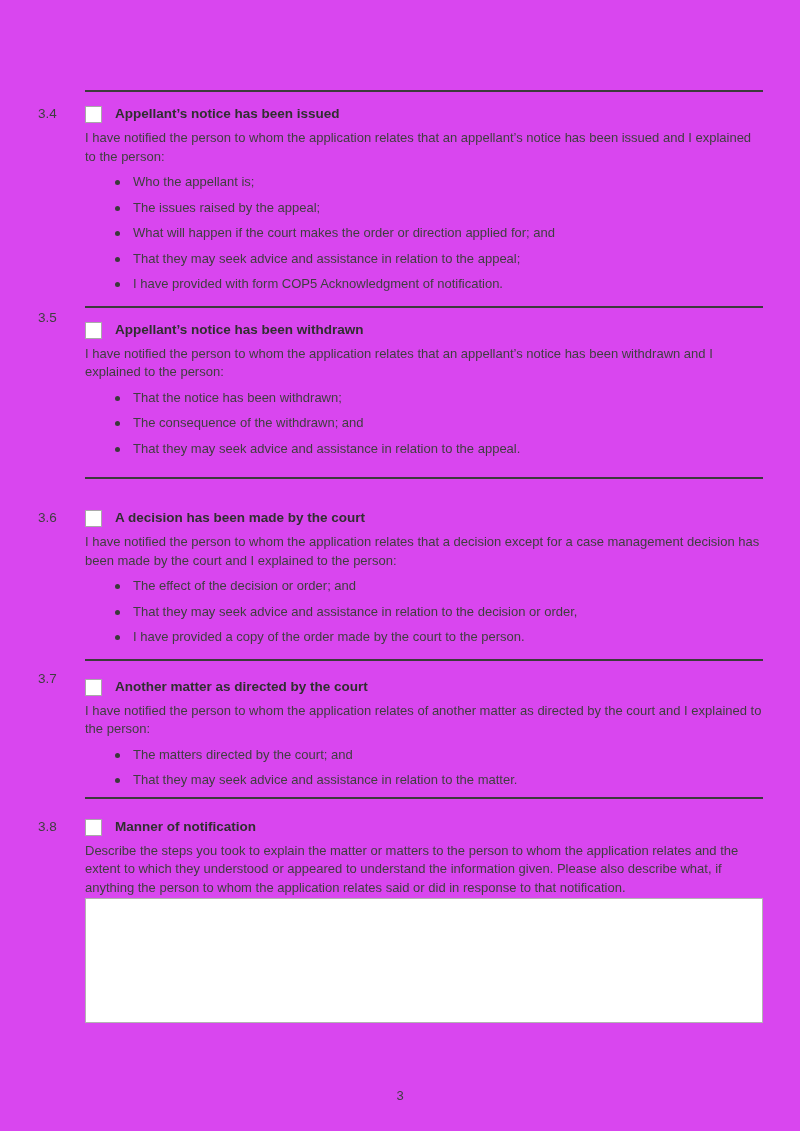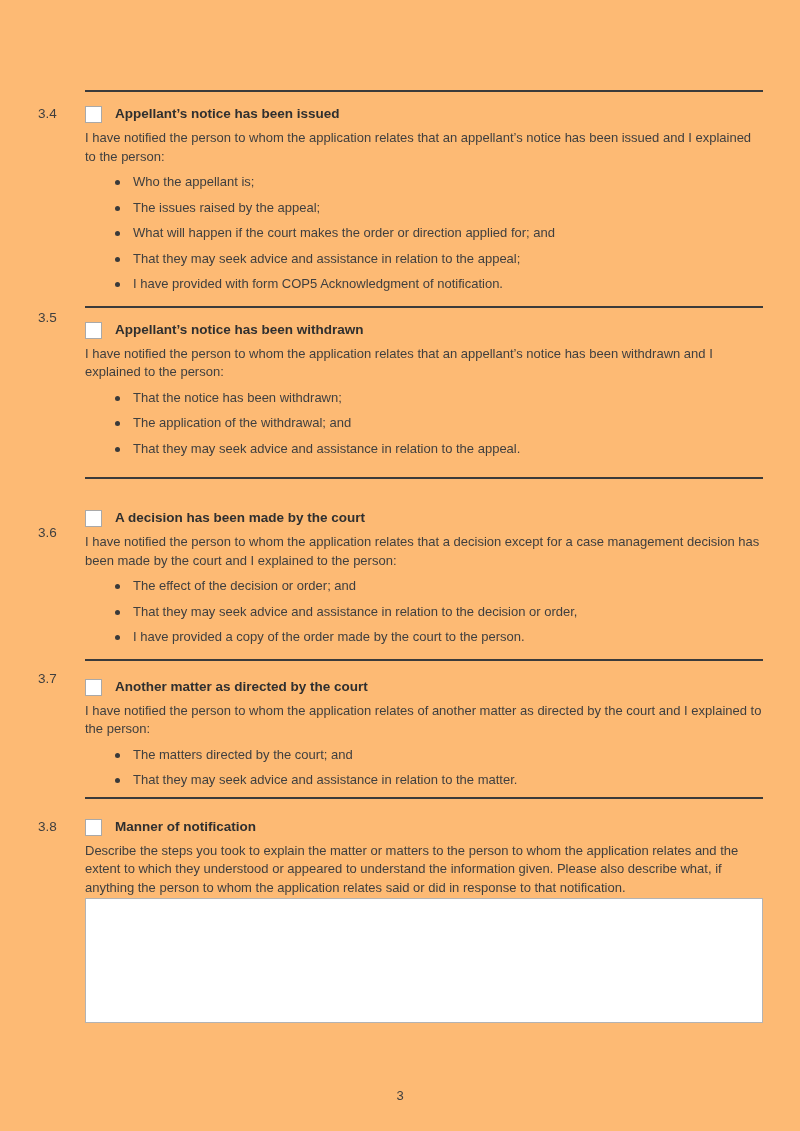--- a/index.html
+++ b/index.html
@@ -4,21 +4,21 @@
 <style>
   html, body {
     margin: 0;
     padding: 0;
     background: #ffffff;
   }
   .page {
     position: relative;
     width: 800px;
     height: 1131px;
-    background: #fdba74;
+    background: #d946ef;
     font-family: "Liberation Sans", sans-serif;
     font-size: 13px;
     color: #3f3f3f;
     overflow: hidden;
   }
   .content {
     margin: 90px 35px 0 85px;
     width: 678px;
   }
   .form-section {
@@ -74,21 +74,21 @@
     background: #3a3a3a;
   }
   
   .s34 { padding-top: 14px; padding-bottom: 5px; }
   .s35 { padding-top: 14px; padding-bottom: 12px; }
   .s36 { padding-top: 31px; padding-bottom: 5px; }
   .s37 { padding-top: 18px; padding-bottom: 0; }
   .s38 { padding-top: 20px; padding-bottom: 0; }
   .s34 .sec-num { top: 14px; }
   .s35 .sec-num { top: 2px; }
-  .s36 .sec-num { top: 46px; }
+  .s36 .sec-num { top: 31px; }
   .s37 .sec-num { top: 10px; }
   .s38 .sec-num { top: 20px; }
   .s38 .intro { margin-top: 6px; }
   .notify-box {
     display: block;
     box-sizing: border-box;
     width: 678px;
     height: 125px;
     margin-top: 1px;
     border: 1px solid #b3b3b3;
@@ -134,21 +134,21 @@
 
     <section class="form-section s35">
       <div class="sec-num">3.5</div>
       <div class="sec-head">
         <span class="checkbox"></span>
         <span class="head-label">Appellant’s notice has been withdrawn</span>
       </div>
       <p class="intro">I have notified the person to whom the application relates that an appellant’s notice has been withdrawn and I explained to the person:</p>
       <ul class="bullets">
         <li>That the notice has been withdrawn;</li>
-        <li>The application of the withdrawal; and</li>
+        <li>The consequence of the withdrawn; and</li>
         <li>That they may seek advice and assistance in relation to the appeal.</li>
       </ul>
     </section>
 
     <section class="form-section s36">
       <div class="sec-num">3.6</div>
       <div class="sec-head">
         <span class="checkbox"></span>
         <span class="head-label">A decision has been made by the court</span>
       </div>

